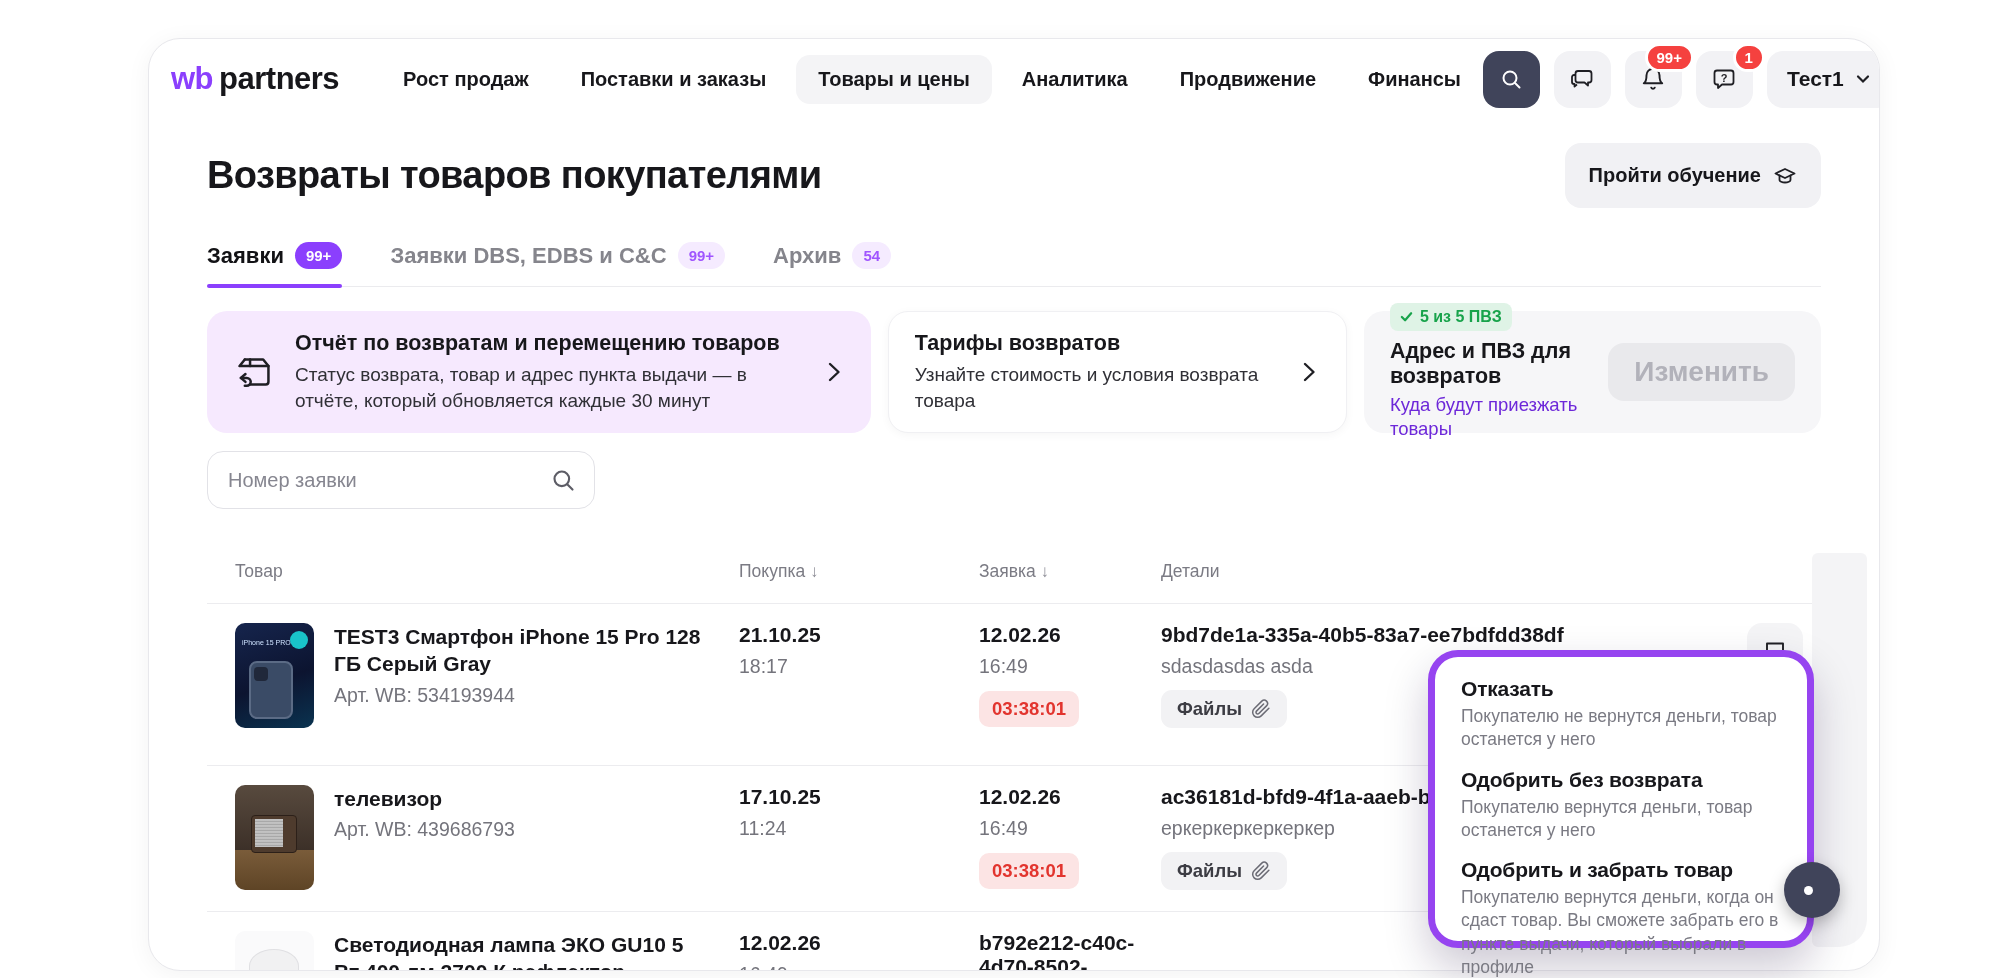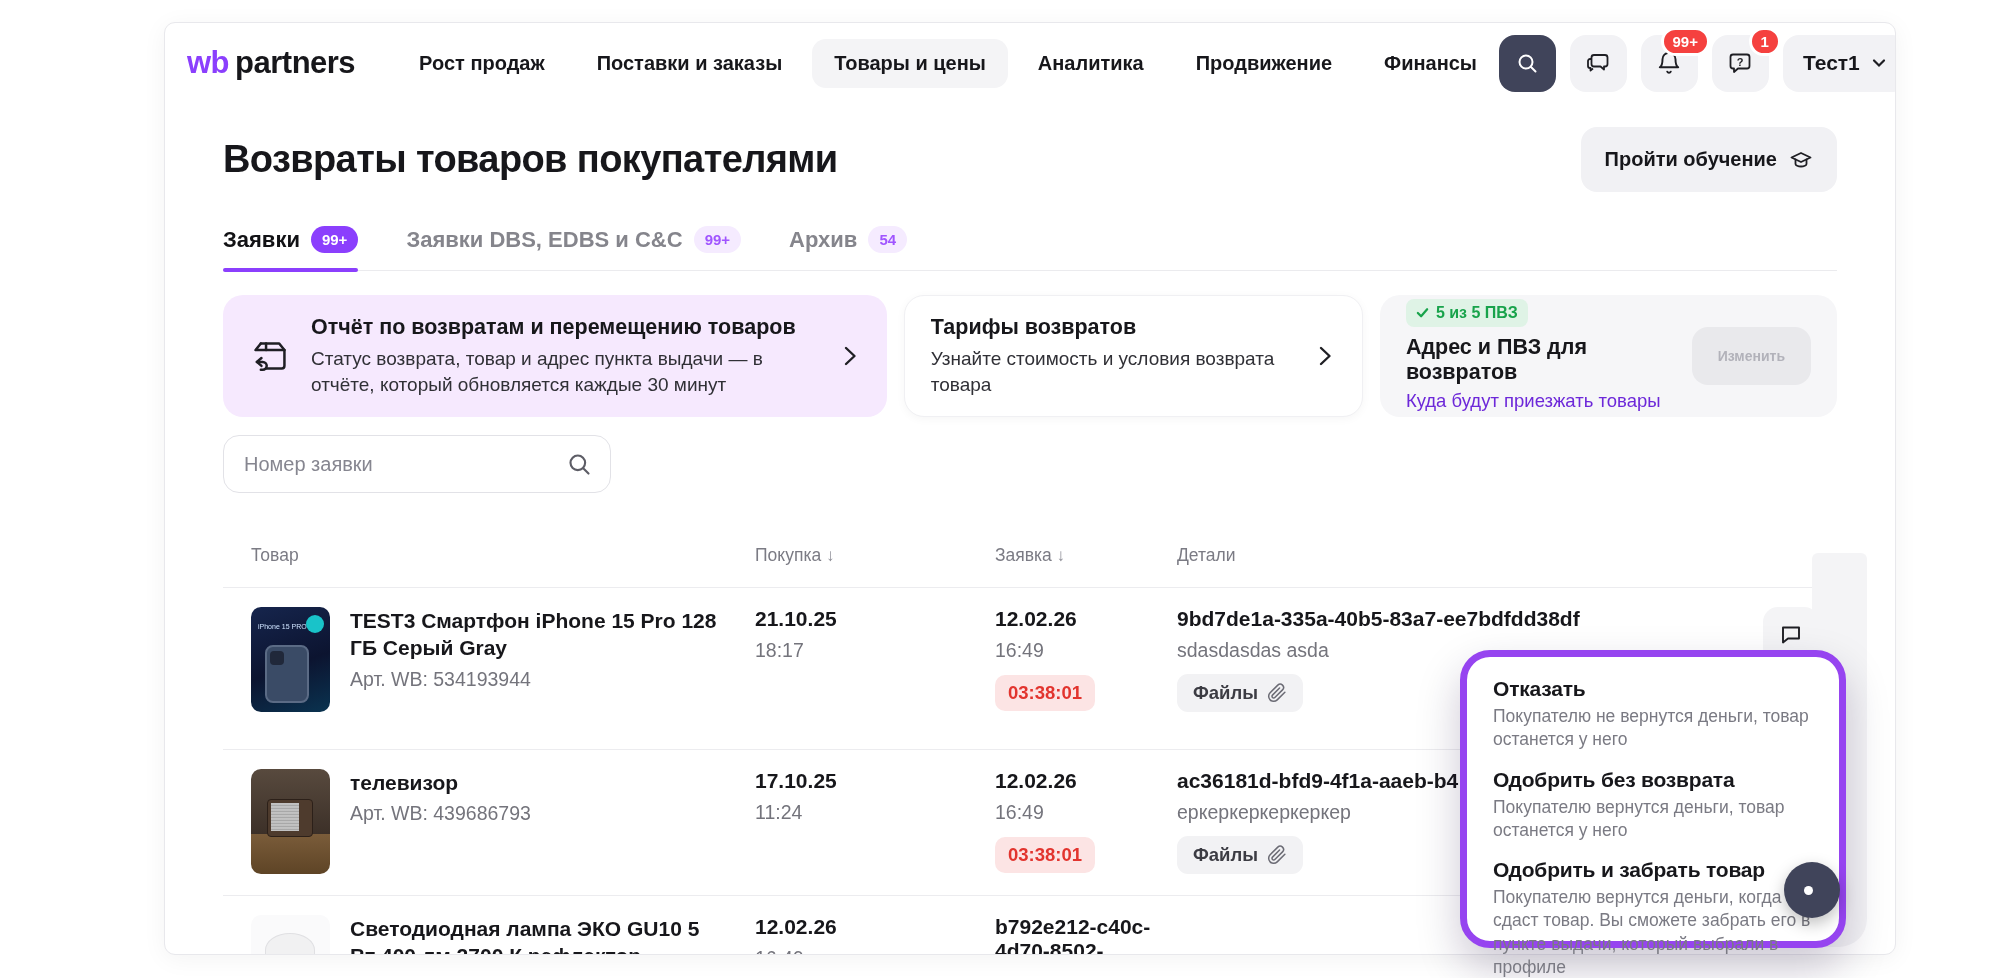--- a/index.html
+++ b/index.html
@@ -1,21 +1,21 @@
 <!DOCTYPE html>
 <html><head>
 <meta charset="utf-8">
 <style>
   * { margin:0; padding:0; box-sizing:border-box; }
   html,body { width:2016px; height:978px; overflow:hidden; background:#fff;
     font-family:"Liberation Sans","DejaVu Sans",sans-serif; color:#17171b; }
 
-  .app-card { position:absolute; left:148px; top:22px; width:1732px; height:933px;
-    background:#fff; border:1.5px solid #e8e8ec; border-radius:11px;
-    box-shadow:0 4px 24px rgba(0,0,0,.05); overflow:hidden;margin-left:16px; }
+  .app-card { position:absolute; left:148px; top:38px; width:1732px; height:933px;
+    background:#fff; border:1.5px solid #e8e8ec; border-radius:32px;
+    box-shadow:0 4px 24px rgba(0,0,0,.05); overflow:hidden; }
 
   
   .topbar { height:80px; display:flex; align-items:center; padding:0 26px 0 22px; }
   .logo { display:flex; align-items:baseline; gap:6px; font-size:31px; font-weight:800;
     letter-spacing:-.5px; margin-right:42px; }
   .logo .wb { color:#8b3ffd; }
   .nav { display:flex; align-items:center; gap:8px; }
   .nav-item { font-size:20px; font-weight:700; padding:13px 22px; border-radius:14px;
     color:#17171b; cursor:pointer; white-space:nowrap; }
   .nav-item.active { background:#f4f4f6; }
@@ -55,21 +55,21 @@
   .card-tariffs { flex:1; background:#fff; border:1.5px solid #f0f0f3; box-shadow:0 2px 10px rgba(0,0,0,.04); }
   .card-pickup { flex:1; background:#f6f6f8; }
   .card-title { font-size:21.5px; font-weight:700; margin-bottom:6px; }
   .card-sub { font-size:19px; color:#303036; line-height:1.32; }
   .chev-right { margin-left:auto; flex:none; }
   .pickup-badge { display:inline-flex; align-items:center; gap:7px; background:#dff3e6; color:#18a34b;
     font-size:16px; font-weight:700; border-radius:8px; padding:5px 10px; margin-bottom:8px; }
   .card-pickup .card-title { margin-bottom:4px; }
   .card-pickup .card-sub { color:#6d28d9; font-size:18.5px; }
   .change-btn { margin-left:auto; height:58px; padding:0 26px; border:none; border-radius:16px;
-    background:#e9e9ec; color:#b2b2ba; font-size:14px; font-weight:600; font-family:inherit; cursor:default; }
+    background:#e9e9ec; color:#b2b2ba; font-size:28px; font-weight:600; font-family:inherit; cursor:default; }
 
   
   .search-wrap { margin-top:18px; position:relative; width:388px; }
   .search-input { width:100%; height:58px; border:1.7px solid #e2e2e7; border-radius:16px;
     padding:0 56px 0 20px; font-size:20px; font-family:inherit; color:#17171b; outline:none; }
   .search-input::placeholder { color:#868690; }
   .search-wrap svg { position:absolute; right:18px; top:16px; }
 
   
   .table { margin-top:32px; }
@@ -109,21 +109,21 @@
     background:repeating-linear-gradient(0deg,#cfcfcf,#9b9b9b 2px,#e4e4e4 3px); }
   .img-lamp { background:#fafafb; }
   .img-lamp .lamp-dome { position:absolute; left:14px; top:18px; width:50px; height:34px;
     border-radius:50% 50% 8% 8%; background:#f1f1f2; border:1px solid #e0e0e3; }
   .img-lamp .lamp-body { position:absolute; left:22px; top:46px; width:34px; height:40px;
     border-radius:0 0 14px 14px; background:#ececee; border:1px solid #dedee2; }
 
   
   .scrollbar-track { position:absolute; left:1812px; top:553px; width:55px; height:394px;
     background:#f4f4f6; border-radius:6px 6px 28px 6px; z-index:4; }
-  .context-menu { position:absolute; left:1460px; top:650px; width:386px; height:298px; z-index:20;
+  .context-menu { position:absolute; left:1428px; top:650px; width:386px; height:298px; z-index:20;
     background:#fff; border:7px solid #9644f0; border-radius:30px;
     box-shadow:0 20px 44px rgba(28,10,60,.22); padding:20px 26px; }
   .menu-item { cursor:pointer; margin-bottom:16px; }
   .menu-title { font-size:21px; font-weight:700; letter-spacing:-.2px; }
   .menu-desc { font-size:17.5px; color:#7a7a83; line-height:1.33; margin-top:4px; }
   .fab { position:absolute; left:1784px; top:862px; width:56px; height:56px; border-radius:50%;
     background:#40445a; border:none; cursor:pointer; z-index:30;
     box-shadow:0 6px 16px rgba(0,0,0,.25); }
   .fab::after { content:""; position:absolute; left:20px; top:24px; width:9px; height:9px;
     border-radius:50%; background:#fff; }

